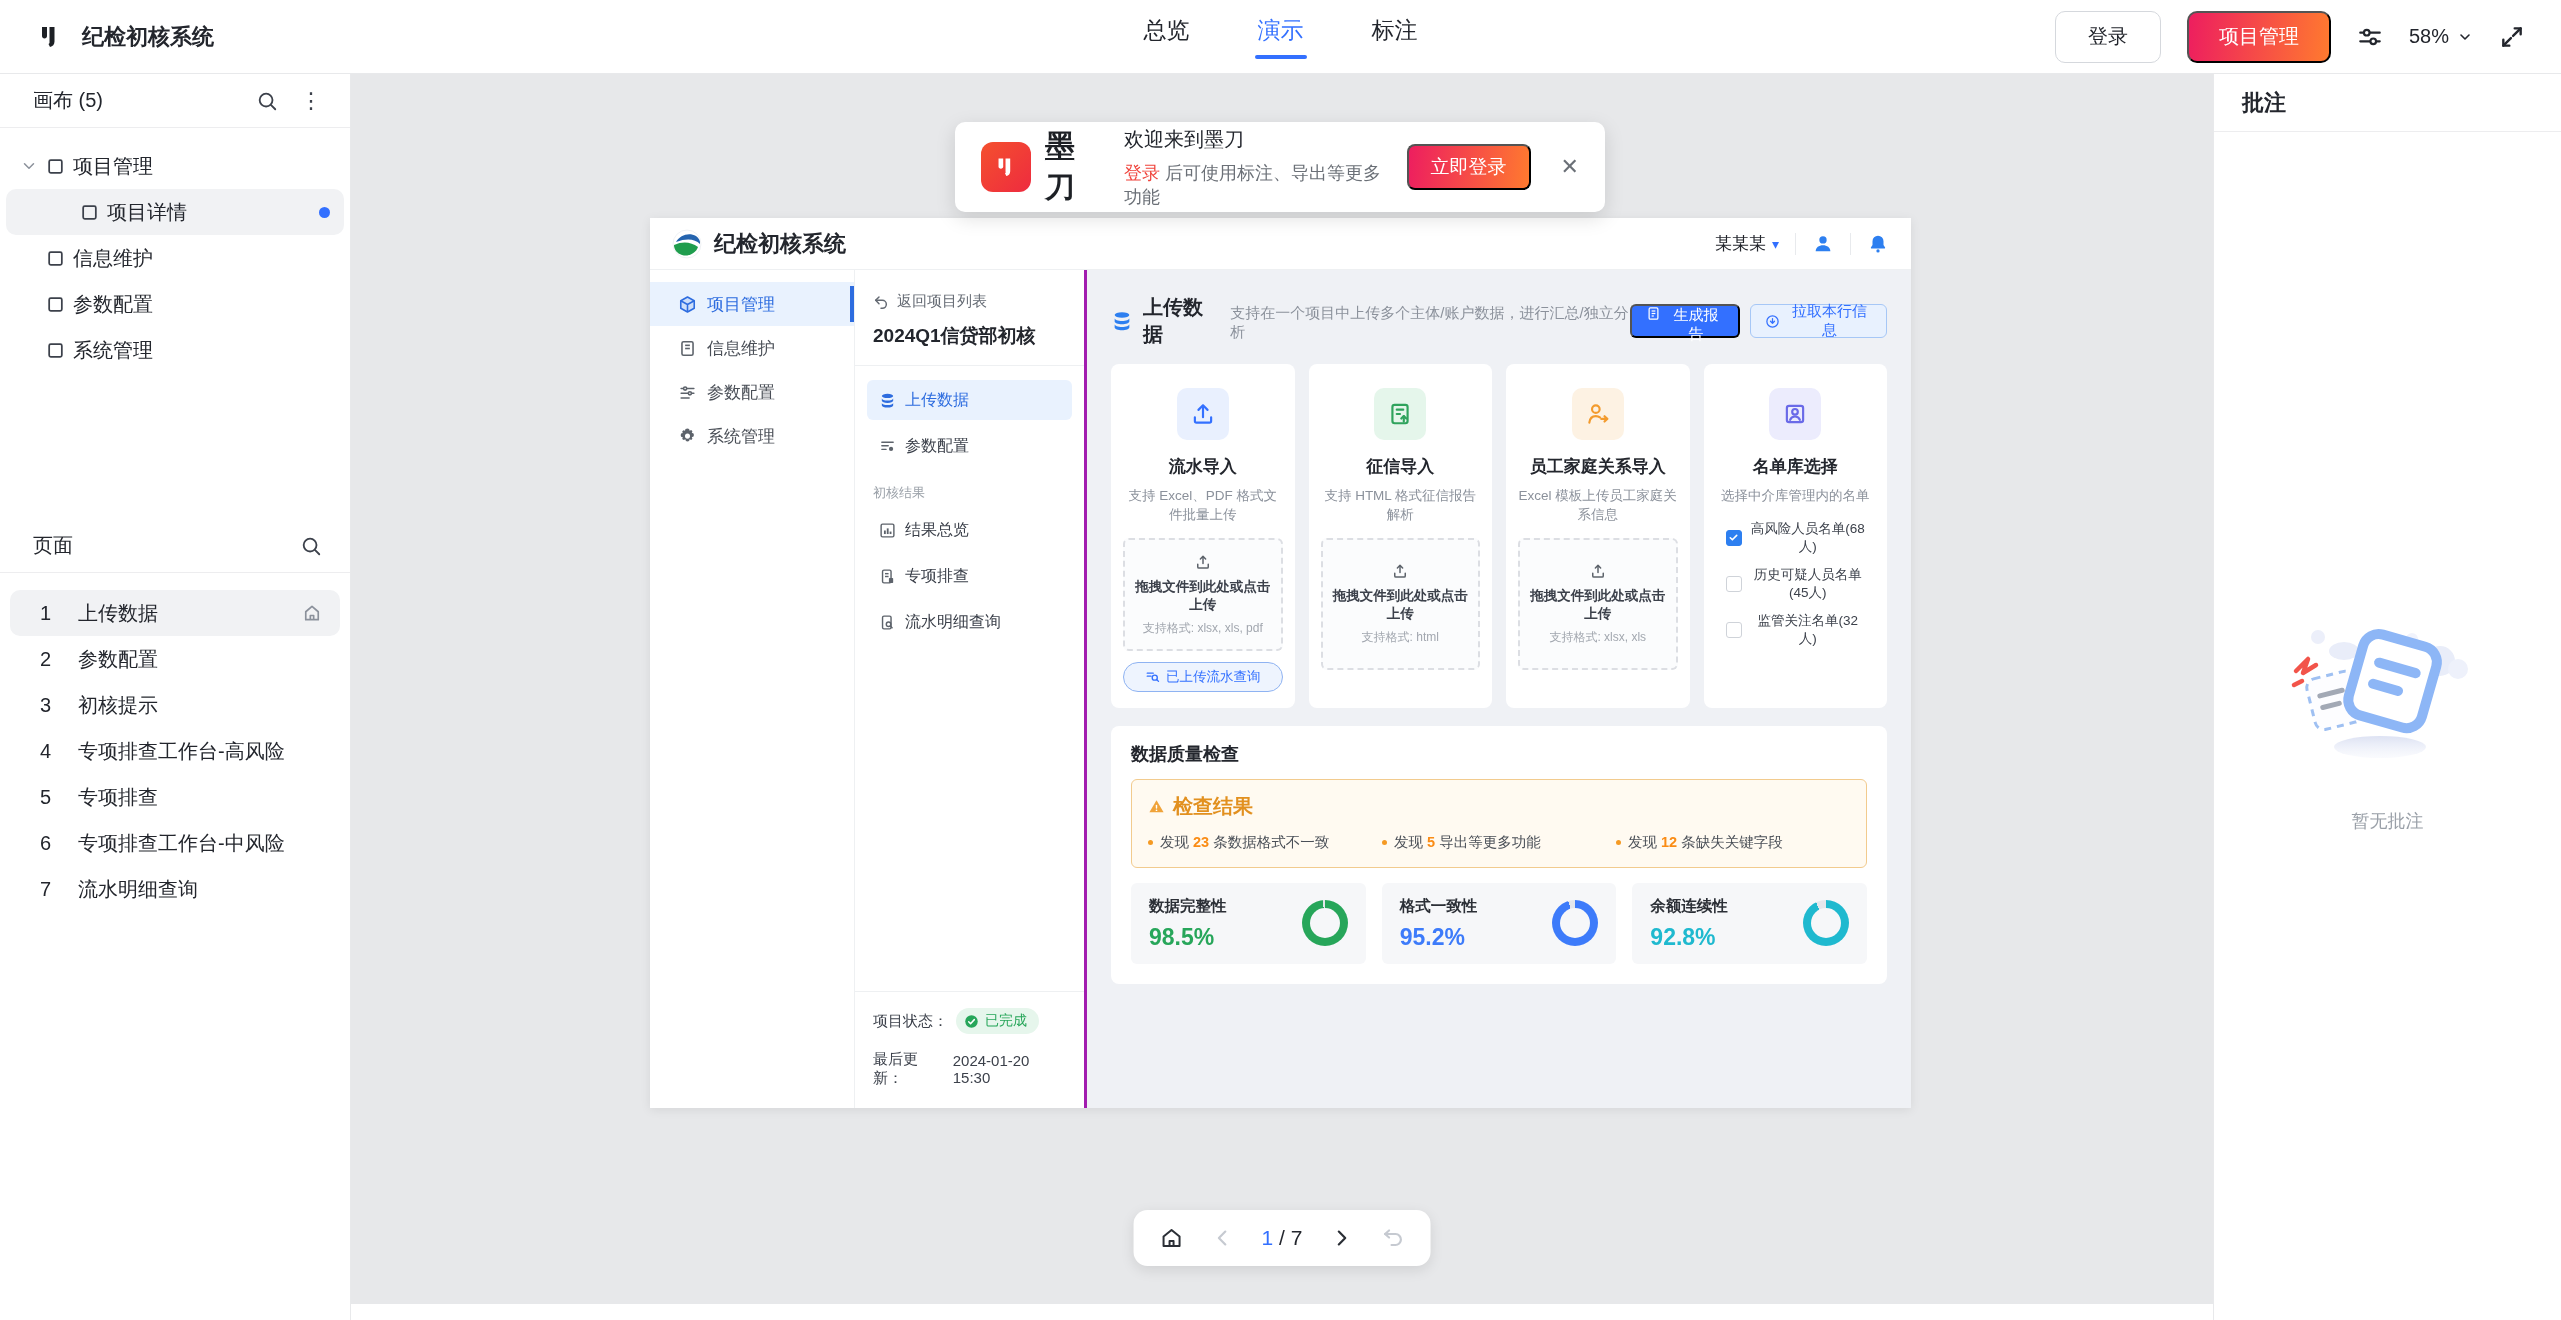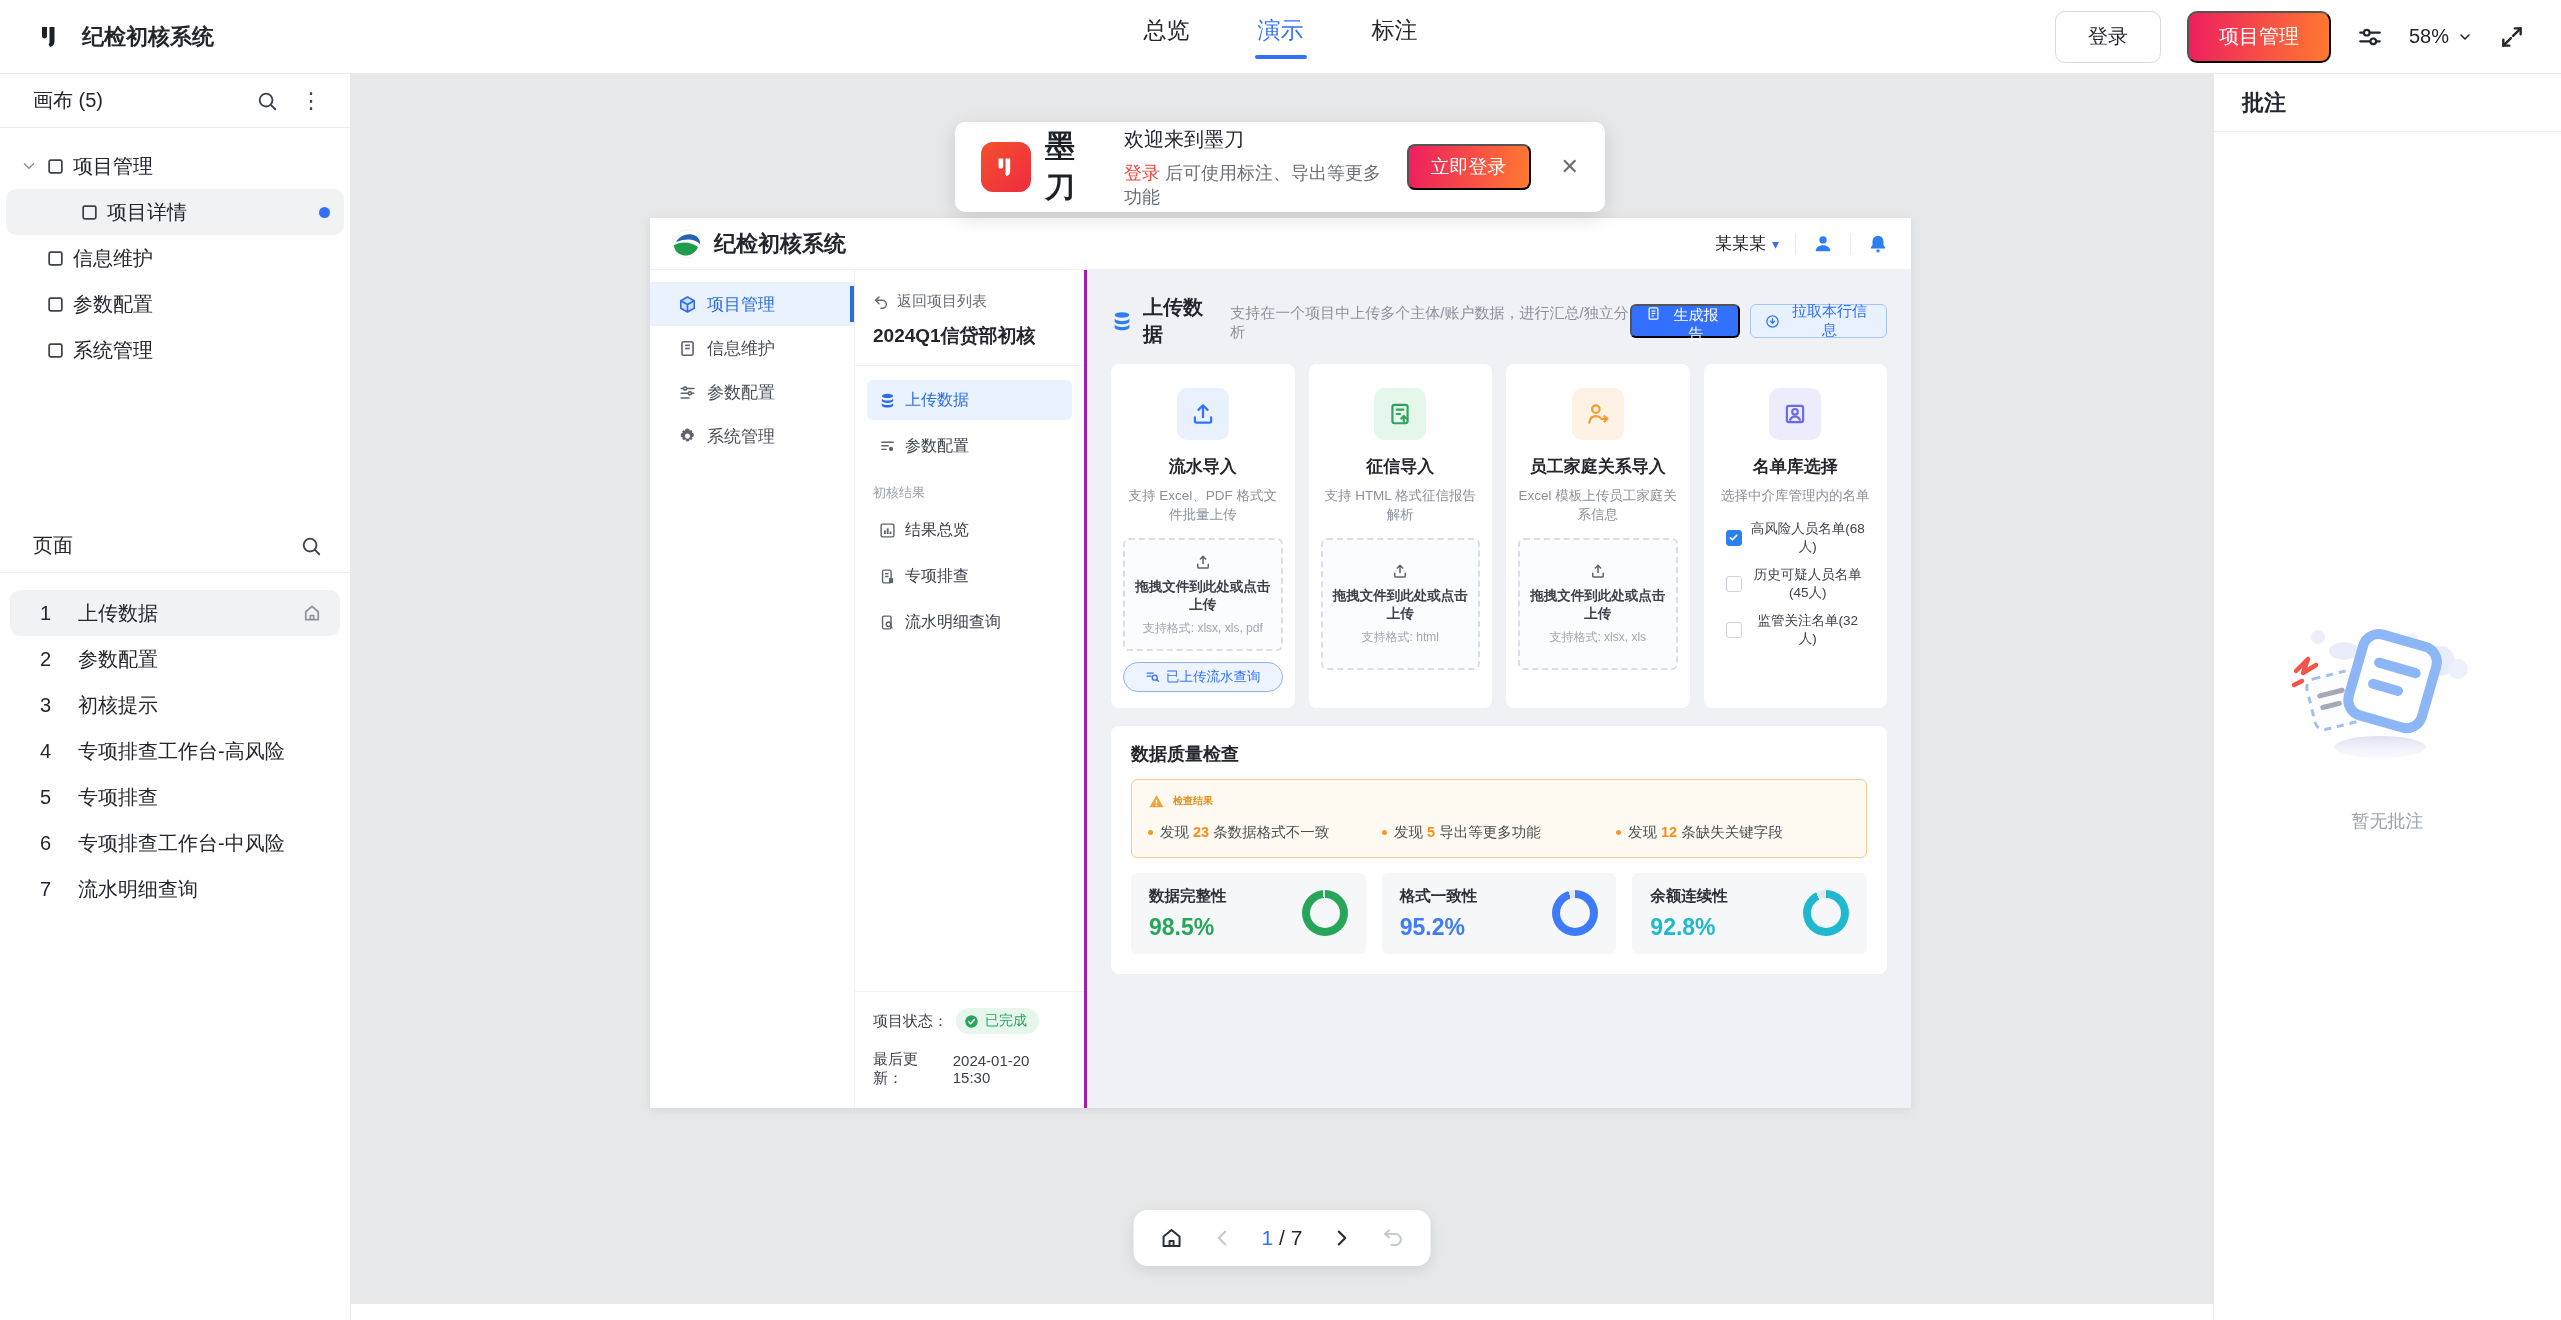--- a/index.html
+++ b/index.html
@@ -108,21 +108,21 @@
   .dz-ic { color:#5d636b; }
   .card-action { margin-top:11px; width:100%; height:30px; border-radius:15px; border:1px solid #8fb3f2; background:#eef4fe; color:#3370ff; font-size:13.5px; display:flex; align-items:center; justify-content:center; gap:6px; cursor:pointer; }
   .choices { margin-top:14px; width:100%; padding:0 10px; display:flex; flex-direction:column; gap:10px; }
   .choice { display:flex; align-items:center; gap:9px; font-size:13.5px; color:#3c414b; cursor:pointer; }
   .cbox { width:16px; height:16px; border-radius:3px; border:1px solid #cfd3d9; background:#fff; flex:none; display:flex; align-items:center; justify-content:center; }
   .cbox.checked { background:#2d7ff0; border-color:#2d7ff0; color:#fff; }
 
   .quality { margin-top:18px; background:#fff; border-radius:8px; padding:16px 20px 20px; }
   .q-title { font-size:18px; font-weight:bold; }
   .warnbox { margin-top:13px; border:1px solid #f2cb8e; background:#fffaf1; border-radius:6px; padding:13px 16px 15px; }
-  .warn-head { display:flex; align-items:center; gap:8px; font-size:10px; font-weight:bold; color:#e2901f; }
+  .warn-head { display:flex; align-items:center; gap:8px; font-size:20px; font-weight:bold; color:#e2901f; }
   .findings { display:flex; margin-top:13px; }
   .finding { flex:1; font-size:14.5px; color:#4a4f57; display:flex; align-items:center; gap:7px; }
   .f-dot { width:5px; height:5px; border-radius:50%; background:#f59a23; flex:none; }
   .f-num { color:#fa8c16; font-weight:bold; }
   .metrics { display:flex; gap:16px; margin-top:15px; }
   .metric { flex:1; background:#f6f7f9; border-radius:6px; padding:13px 18px; display:flex; align-items:center; justify-content:space-between; }
   .m-label { font-size:15.5px; font-weight:bold; color:#2b2f36; }
   .m-value { font-size:23px; font-weight:bold; margin-top:7px; }
   .donut { width:46px; height:46px; border-radius:50%; position:relative; }
   .donut::after { content:""; position:absolute; inset:8px; border-radius:50%; background:#f6f7f9; }

